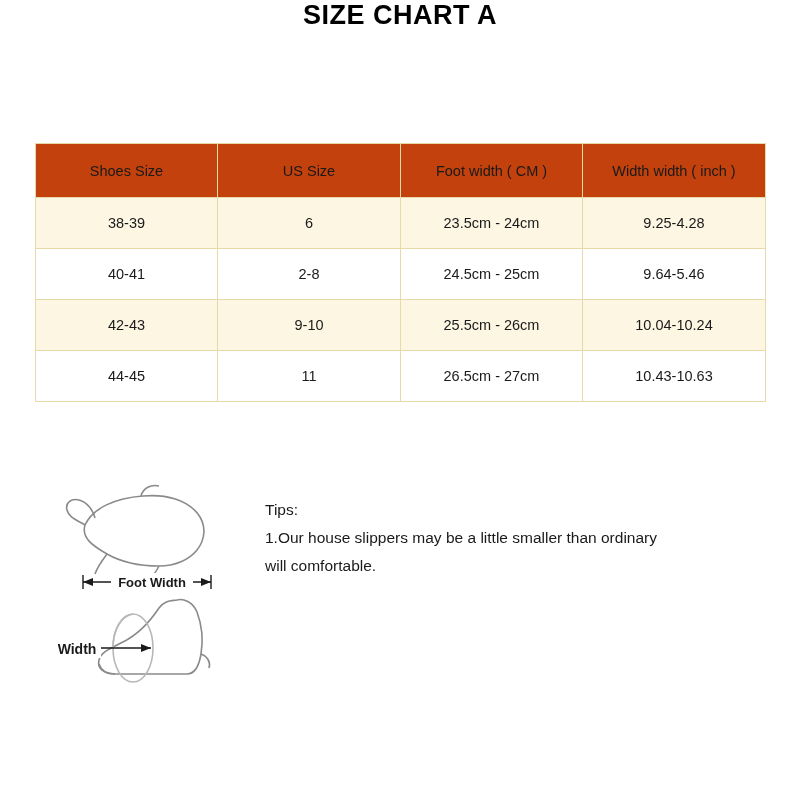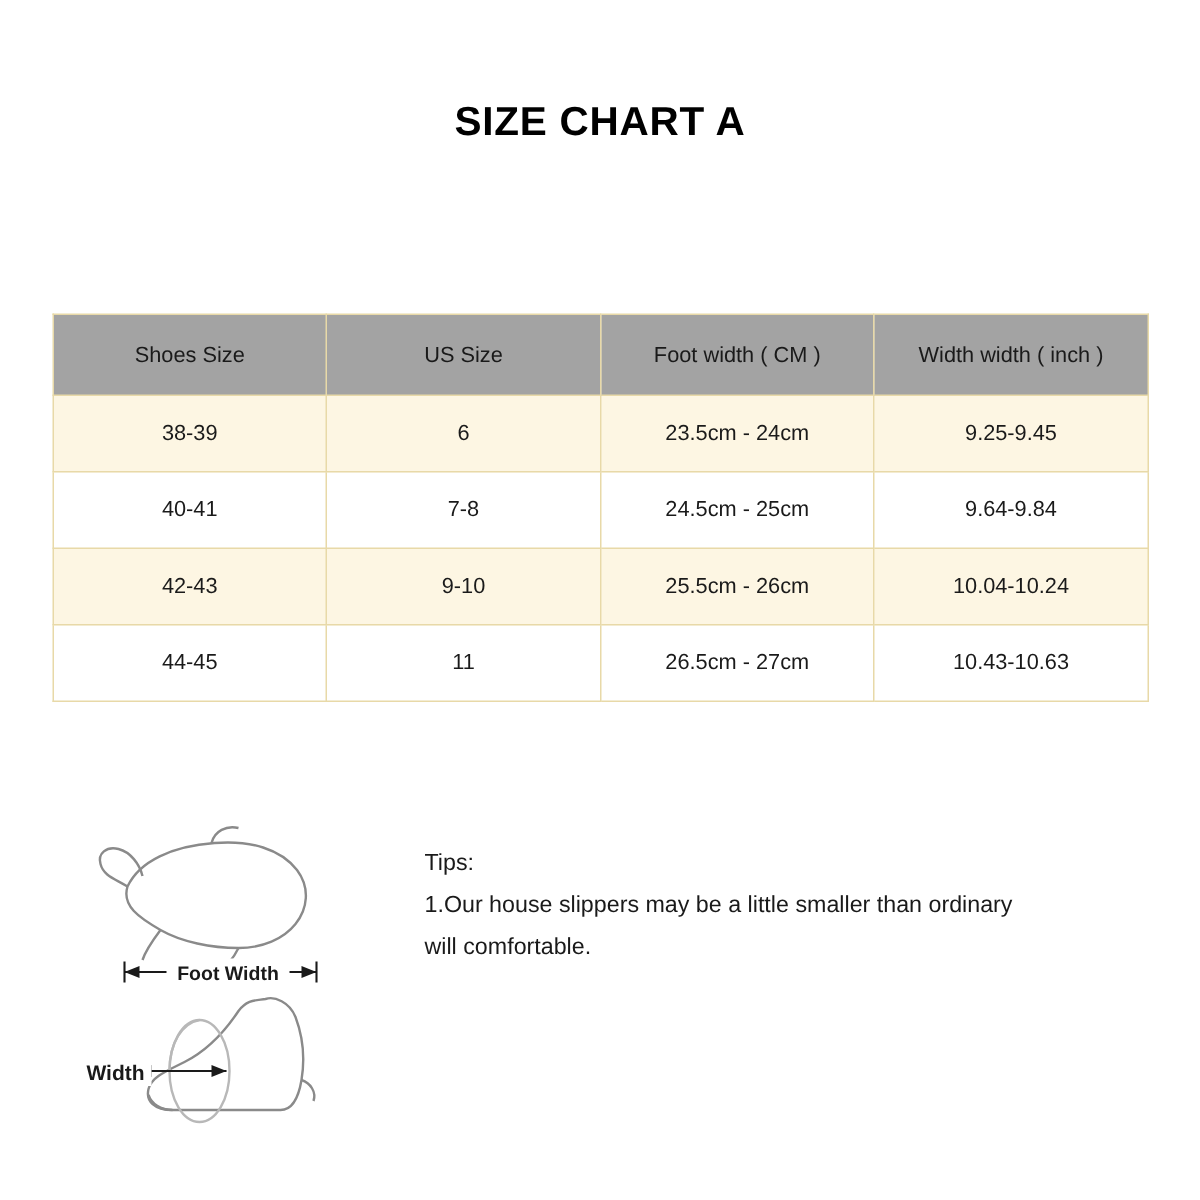--- a/index.html
+++ b/index.html
@@ -22,21 +22,20 @@
     position: relative;
     box-sizing: border-box;
   }
 
   .title {
     text-align: center;
     font-size: 27px;
     font-weight: bold;
     letter-spacing: 0.5px;
     color: #000000;
-    margin-top: 66px;
   }
 
   .table-wrap {
     position: absolute;
     left: 35px;
     top: 143px;
     width: 730px;
   }
 
   table.size-table {
@@ -51,21 +50,21 @@
     height: 50px;
     text-align: center;
     vertical-align: middle;
     font-size: 14.5px;
     font-weight: normal;
     color: #1a1a1a;
     padding: 0 4px;
   }
 
   table.size-table thead th {
-    background: #a3a3a3;
+    background: #c2410c;
     height: 53px;
   }
 
   table.size-table tbody tr:nth-child(odd) td {
     background: #fdf6e3;
   }
   table.size-table tbody tr:nth-child(even) td {
     background: #ffffff;
   }
 
@@ -77,21 +76,21 @@
   .foot-figs {
     position: absolute;
     left: 55px;
     top: 470px;
     width: 200px;
     height: 230px;
   }
 
   .tips {
     position: absolute;
-    left: 283px;
+    left: 265px;
     top: 496px;
     width: 500px;
     font-size: 15.5px;
     line-height: 28px;
     color: #1a1a1a;
   }
   .tips .tips-head {
     display: block;
   }
   .tips .tips-line {
@@ -121,27 +120,27 @@
           <th>US Size</th>
           <th>Foot width ( CM )</th>
           <th>Width width ( inch )</th>
         </tr>
       </thead>
       <tbody>
         <tr>
           <td>38-39</td>
           <td>6</td>
           <td>23.5cm - 24cm</td>
-          <td>9.25-9.45</td>
+          <td>9.25-4.28</td>
         </tr>
         <tr>
           <td>40-41</td>
-          <td>7-8</td>
+          <td>2-8</td>
           <td>24.5cm - 25cm</td>
-          <td>9.64-9.84</td>
+          <td>9.64-5.46</td>
         </tr>
         <tr>
           <td>42-43</td>
           <td>9-10</td>
           <td>25.5cm - 26cm</td>
           <td>10.04-10.24</td>
         </tr>
         <tr>
           <td>44-45</td>
           <td>11</td>

